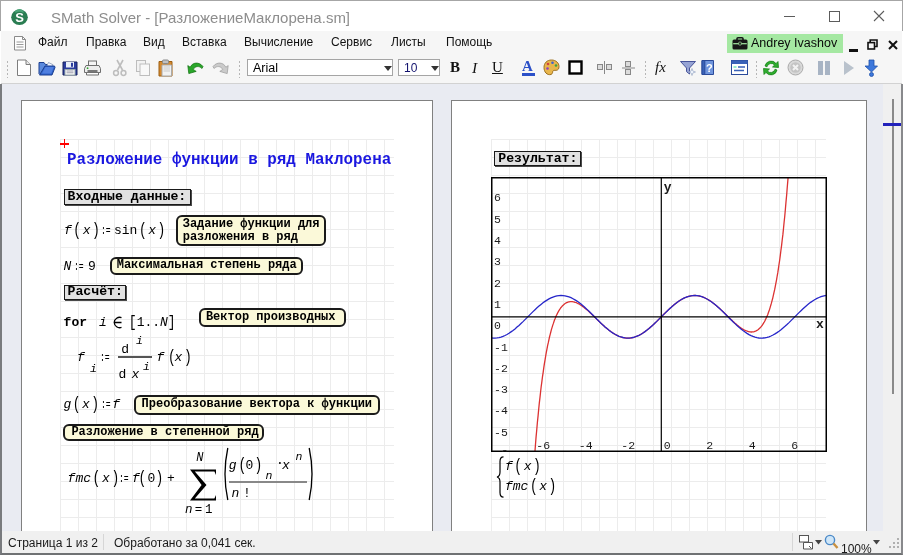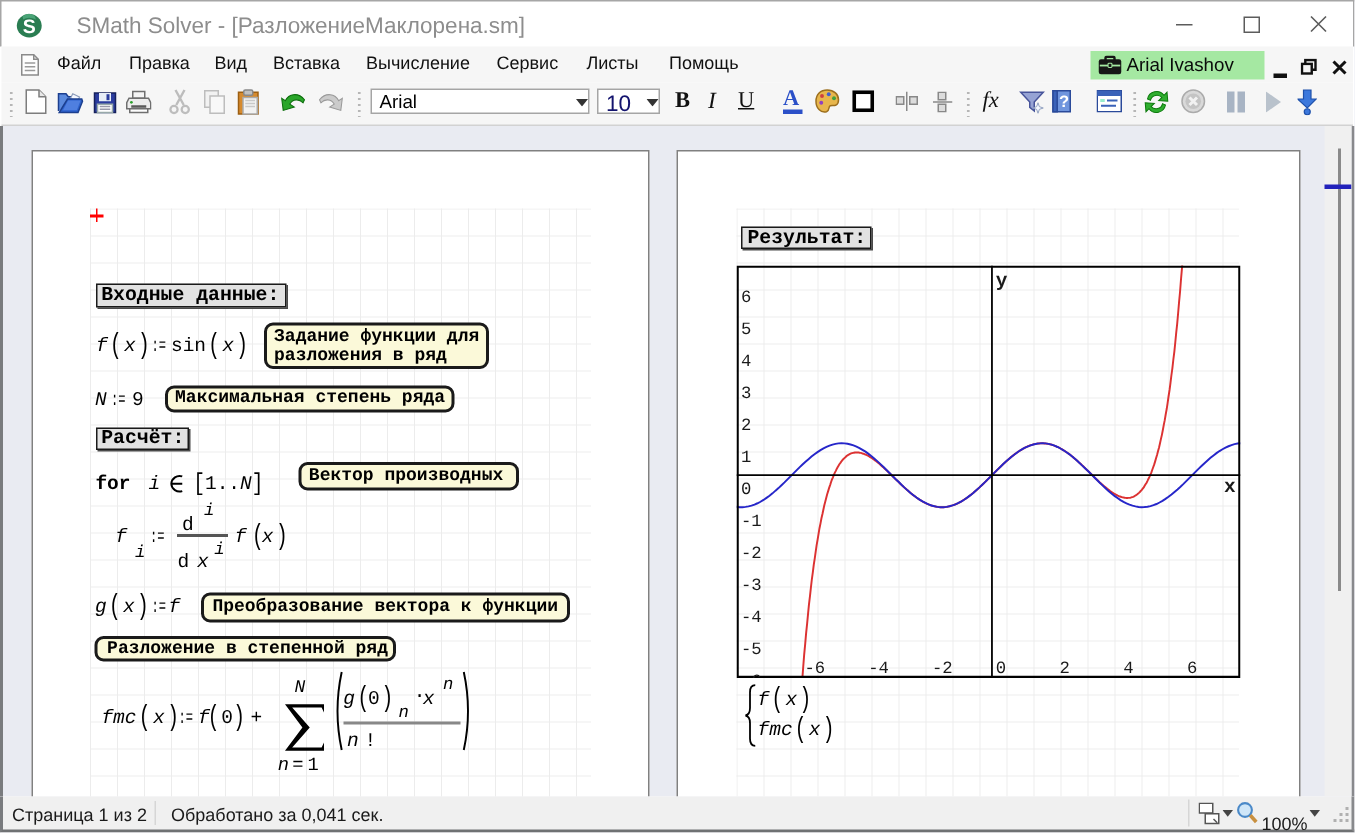--- a/index.html
+++ b/index.html
@@ -54,21 +54,21 @@
   <span class="menuitem abs" style="left:330px;top:4px">Сервис</span>
   <span class="menuitem abs" style="left:390px;top:4px">Листы</span>
   <span class="menuitem abs" style="left:445px;top:4px">Помощь</span>
   <div class="abs" style="left:726px;top:3px;width:116px;height:19px;background:#a5e8a2"></div>
   <svg class="abs" style="left:731px;top:6px" width="16" height="13" viewBox="0 0 16 13">
     <rect x="0.5" y="2.5" width="15" height="10" rx="1.5" fill="#161616"></rect>
     <rect x="5" y="0.8" width="6" height="4" rx="1" fill="none" stroke="#161616" stroke-width="1.6"></rect>
     <rect x="1.2" y="6.1" width="13.6" height="1.2" fill="#a5e8a2"></rect>
     <rect x="6.7" y="5.1" width="2.6" height="2.9" rx="0.6" fill="#161616" stroke="#a5e8a2" stroke-width="0.7"></rect>
   </svg>
-  <span class="abs" style="left:750px;top:4.5px;font-size:12.5px;color:#0a0a0a">Arial Ivashov</span>
+  <span class="abs" style="left:750px;top:4.5px;font-size:12.5px;color:#0a0a0a">Andrey Ivashov</span>
   <div class="abs" style="left:848px;top:17.5px;width:9px;height:3px;background:#111"></div>
   <svg class="abs" style="left:866px;top:8px" width="11" height="11" viewBox="0 0 11 11">
     <path d="M3.2,3 V1 H10 V7.5 H7.8" fill="none" stroke="#111" stroke-width="1.6"></path>
     <rect x="1" y="3.6" width="6.5" height="6.4" fill="#f6f6f6" stroke="#111" stroke-width="1.6"></rect>
   </svg>
   <svg class="abs" style="left:887px;top:9px" width="10" height="10">
       <path d="M1,1 L9,9 M9,1 L1,9" stroke="#111" stroke-width="2"></path>
     </svg>
 </div>
 <div class="abs" id="toolbar">
@@ -121,21 +121,21 @@
     <path d="M2,7.5 C6,2.5 12.5,3.2 14.8,8.2 L17.2,6.6 L16.2,14.6 L8.8,12.4 L11.8,10.4 C9.8,6.8 5.5,6.8 3,9.5 Z" fill="#cbcbcb" stroke="#9a9a9a" stroke-width="0.7"></path>
   </svg>
   <div class="abs" style="left:237px;top:5px;width:3px;height:18px;background-image:radial-gradient(circle,#b6b6b6 30%,transparent 36%);background-size:3px 4px"></div>
   <div class="abs" style="left:246px;top:4px;width:146px;height:17px;background:#fff;border:1px solid #a5a5a5;box-sizing:border-box">
     <span class="abs" style="left:5px;top:1px;font-size:12.5px;color:#000">Arial</span>
     <svg class="abs" style="left:136px;top:6px" width="8" height="5">
         <path d="M0,0 h8 l-4,5 z" fill="#333"></path>
       </svg>
   </div>
   <div class="abs" style="left:397px;top:4px;width:42px;height:17px;background:#fff;border:1px solid #a5a5a5;box-sizing:border-box">
-    <span class="abs" style="left:5px;top:1px;font-size:15px;color:#13136e">10</span>
+    <span class="abs" style="left:5px;top:1px;font-size:12px;color:#13136e">10</span>
     <svg class="abs" style="left:32px;top:6px" width="8" height="5">
         <path d="M0,0 h8 l-4,5 z" fill="#333"></path>
       </svg>
   </div>
   <span class="tbtxt abs b" style="left:449px;top:4px">B</span>
   <span class="tbtxt abs it" style="left:471px;top:4px;font-size:15.5px">I</span>
   <span class="tbtxt abs" style="left:491px;top:4px;text-decoration:underline">U</span>
   <div class="sep" style="left:514px"></div>
   <span class="tbtxt abs b" style="left:521px;top:3px;color:#2b50c8">A</span>
   <div class="abs" style="left:521px;top:18px;width:13px;height:3px;background:#2b50c8"></div>
@@ -198,20 +198,21 @@
     <path d="M4,1 h5 v6 h3.5 L6.5,13 L0,7 h4 z" fill="#3c78dc" stroke="#1e50aa" stroke-width="0.8"></path>
     <circle cx="6.5" cy="15.5" r="2" fill="#3c78dc" stroke="#1e50aa" stroke-width="0.8"></circle>
   </svg>
   <div class="sep" style="left:886px"></div>
 </div>
 <div class="abs" id="workarea">
   <div class="abs page" id="pageL" style="left:19px;top:16px;width:410px;height:434px">
     <div class="abs grid" style="left:38px;top:38px;width:334px;height:393px"></div>
     <div class="abs" style="left:38px;top:42.2px;width:9px;height:1.5px;background:#f00"></div>
     <div class="abs" style="left:41.7px;top:38px;width:1.5px;height:9px;background:#f00"></div>
+    <div class="abs m b" style="left:45px;top:50px;font-size:15.9px;color:#1a17e0">Разложение функции в ряд Маклорена</div>
     <div class="abs gbox" style="left:41.5px;top:88px;width:127px;height:15.5px;box-sizing:border-box;font-size:13.2px;line-height:13px;padding:0 3px">Входные данные:</div>
     <div class="abs row m" style="left:42px;top:117px;height:24px">
       <span class="it">f</span><span class="par" style="margin:0 1.5px">(</span><span class="it">x</span><span class="par" style="margin:0 1.5px">)</span><span class="as">:=</span><span>sin</span><span class="par" style="margin:0 1.5px">(</span><span class="it">x</span><span class="par" style="margin:0 1.5px">)</span>
     </div>
     <div class="abs note" style="left:153.7px;top:114.4px;width:150px;height:31px;box-sizing:border-box;line-height:12.8px;padding:0.5px 5px">Задание функции для
 разложения в ряд</div>
     <div class="abs row m" style="left:41.4px;top:153px;height:24px">
       <span class="it">N</span><span class="as" style="margin-left:2.5px">:=</span><span style="margin-left:1.5px">9</span>
     </div>
     <div class="abs note" style="left:87.7px;top:156.1px;width:193px;height:18px;box-sizing:border-box;line-height:13.5px;padding:0 5px">Максимальная степень ряда</div>

